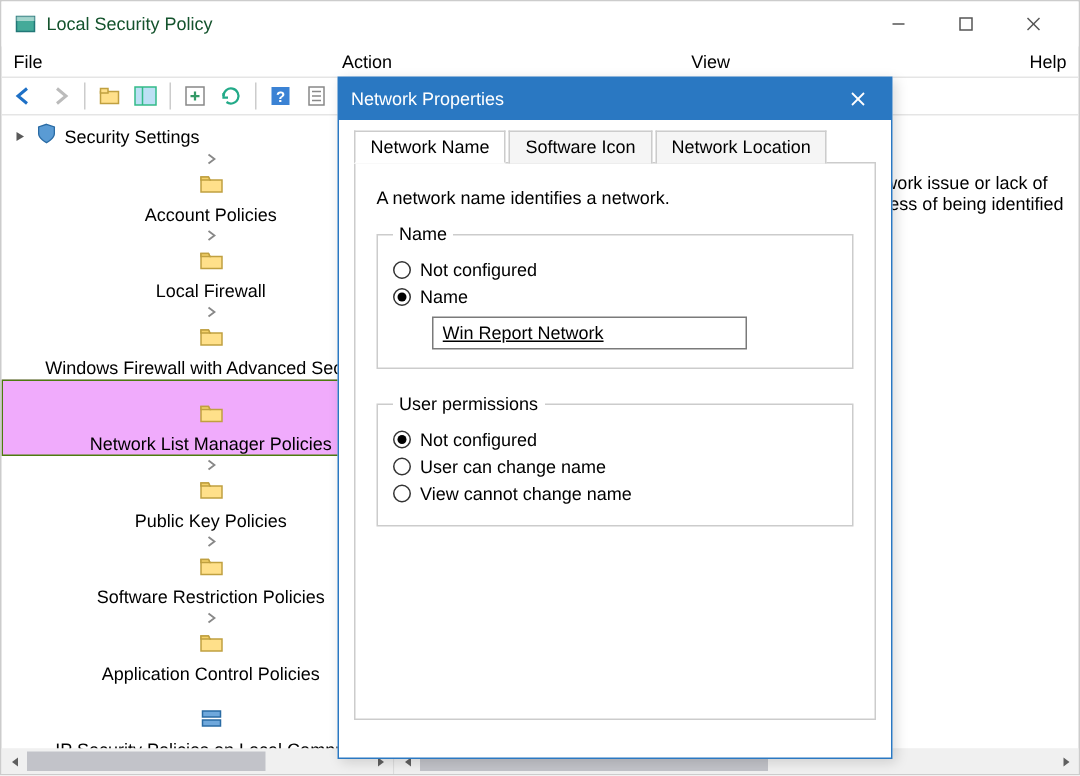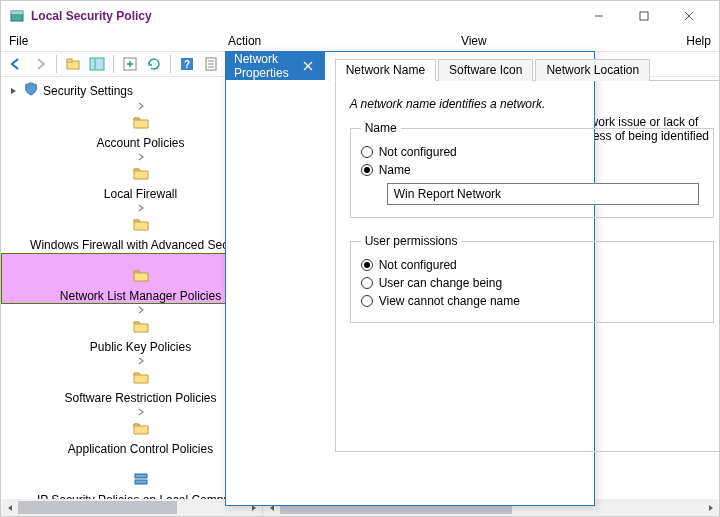--- a/index.html
+++ b/index.html
@@ -26,22 +26,21 @@
     align-items: center;
     padding: 0 8px;
     background: #fff;
   }
   .titlebar .app-icon {
     width: 16px; height: 16px;
     margin-right: 6px;
   }
   .titlebar .title-text {
     flex: 1;
-    color: #701a75;
-    font-weight: bold;
+    color: #14532d;
   }
   .winbtn {
     width: 45px; height: 28px;
     display: flex; align-items: center; justify-content: center;
     color: #555;
   }
   
   .menubar {
     height: 20px;
     display: flex;
@@ -137,21 +136,21 @@
     border-radius: 0;
   }
   
   .dialog {
     position: absolute;
     left: 224px; top: 50px;
     width: 370px; height: 455px;
     background: #fff;
     border: 1px solid #2a78c2;
     box-shadow: 2px 2px 8px rgba(0,0,0,0.15);
-    display: flex; flex-direction: row;
+    display: flex; flex-direction: column;
   }
   .dialog-title {
     height: 28px;
     background: #2a78c2;
     color: #fff;
     display: flex;
     align-items: center;
     padding: 0 8px;
     font-size: 12px;
   }
@@ -189,21 +188,21 @@
   }
   .tab-pane {
     border: 1px solid #ccc;
     height: 372px;
     padding: 12px 14px;
     font-size: 12px;
   }
   fieldset.group {
     border: 1px solid #ccc;
     margin: 10px 0 16px 0;
-    padding: 8px 14px 12px 10px;
+    padding: 8px 1px 12px 10px;
   }
   fieldset.group legend {
     padding: 0 4px;
     font-size: 12px;
   }
   .radio {
     display: flex;
     align-items: center;
     gap: 6px;
     padding: 2px 0;
@@ -218,26 +217,27 @@
   .radio-btn.checked::after {
     content: "";
     width: 6px; height: 6px;
     background: #000;
     border-radius: 50%;
   }
   .name-input-row {
     padding: 4px 0 0 26px;
   }
   .text-input {
-    width: 312px;
+    width: 210px;
     height: 22px;
     border: 1px solid #7a7a7a;
     padding: 2px 6px;
     font-size: 12px;
     font-family: inherit;
+    text-decoration: underline;
   }
   .dialog-buttons {
     display: flex;
     justify-content: flex-end;
     gap: 8px;
     padding: 8px 10px 10px 10px;
   }
   .btn {
     min-width: 75px;
     height: 22px;
@@ -246,21 +246,21 @@
     font-size: 12px;
     font-family: inherit;
     padding: 0 8px;
     margin-top: 48px;
   }
   .btn.default {
     border: 2px solid #0078d7;
     background: #e5f1fb;
     padding: 0 7px;
   }
-  .desc-line { margin: 4px 0 6px 0; font-style: italic; }
+  .desc-line { margin: 4px 0 6px 0; }
 </style>
 </head>
 <body>
 
 <div class="main-window">
 
   <div class="titlebar">
     <span class="app-icon">
       <svg viewBox="0 0 16 16">
           <rect x="2" y="3" width="12" height="10" fill="#4a9" stroke="#277" stroke-width="1"></rect>
@@ -541,21 +541,21 @@
         </fieldset>
 
         <fieldset class="group">
           <legend>User permissions</legend>
           <div class="radio">
             <span class="radio-btn checked"></span>
             <span>Not configured</span>
           </div>
           <div class="radio">
             <span class="radio-btn"></span>
-            <span>User can change being</span>
+            <span>User can change name</span>
           </div>
           <div class="radio">
             <span class="radio-btn"></span>
             <span>View cannot change name</span>
           </div>
         </fieldset>
       </div>
     </div>
     <div class="dialog-buttons">
       <button class="btn default">OK</button>

